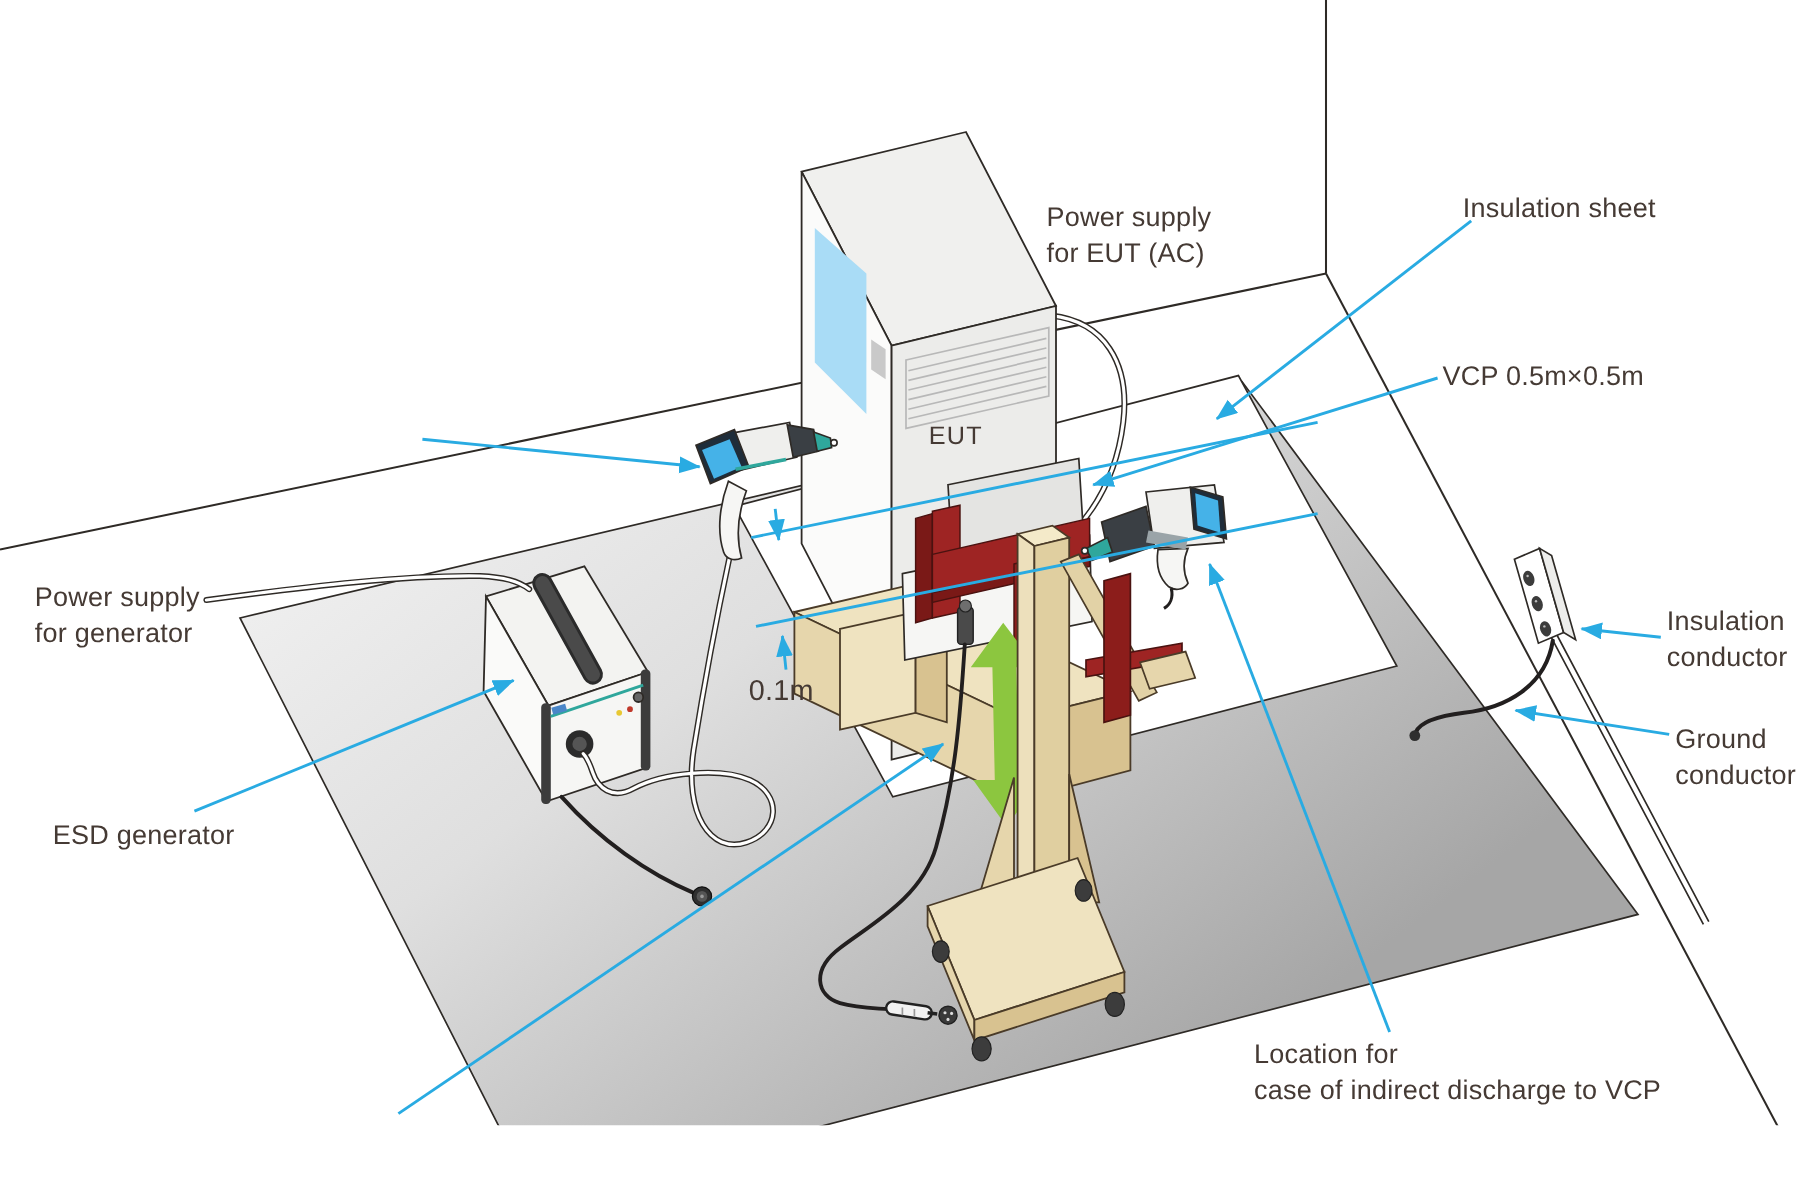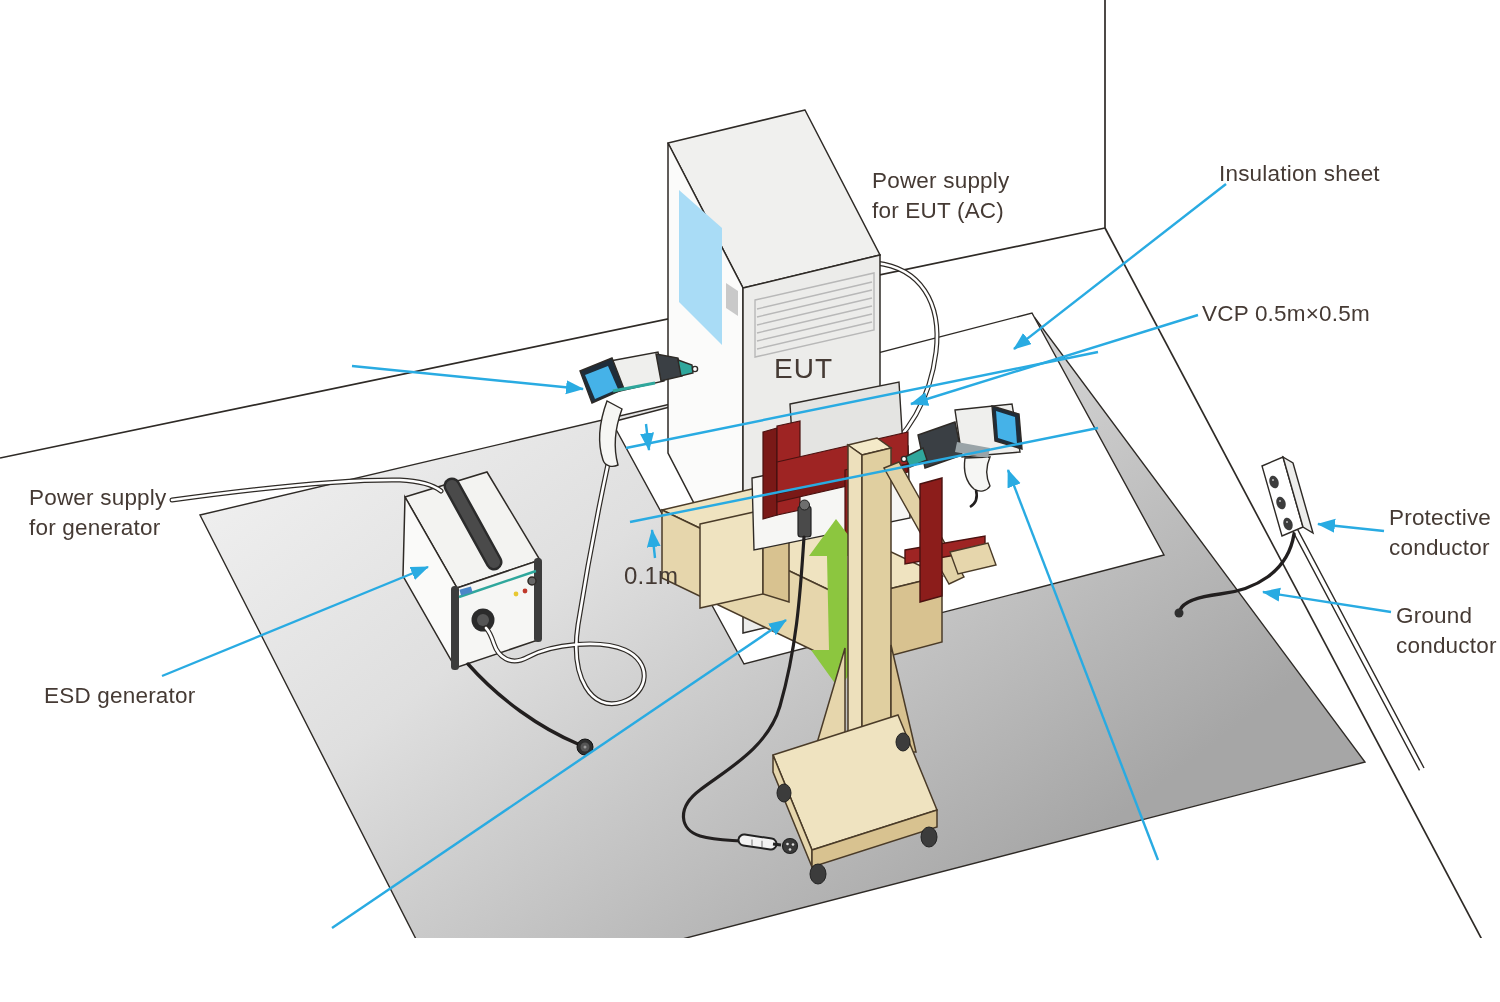--- a/index.html
+++ b/index.html
@@ -2,21 +2,21 @@
 <html><head>
 <meta charset="utf-8">
 <style>
   html,body{margin:0;padding:0;background:#ffffff;}
   .stage{position:relative;width:1500px;height:938px;background:#fff;overflow:hidden;
          font-family:"Liberation Sans","DejaVu Sans",sans-serif;}
   .stage svg{position:absolute;left:0;top:0;}
   .lbl{position:absolute;color:#453A34;font-size:22.5px;line-height:1.34;
        white-space:pre-line;letter-spacing:0.2px;}
   .lbl-dim{font-size:24px;}
-  .lbl-eut{font-size:28px;letter-spacing:1px;}
+  .lbl-eut{font-size:21px;letter-spacing:1px;}
 </style>
 </head>
 <body>
 
 <div class="stage">
 
 <svg width="1500" height="1002" viewBox="0 0 1500 1002">
   <defs>
     <linearGradient id="floorG" x1="0" y1="0" x2="0.85" y2="0.65">
       <stop offset="0" stop-color="#F7F7F7"></stop>
@@ -214,18 +214,20 @@
 
 <div class="lbl" style="left:872px;top:166px;">Power supply
 for EUT (AC)</div>
 <div class="lbl" style="left:1219px;top:159px;">Insulation sheet</div>
 <div class="lbl" style="left:1202px;top:299px;">VCP 0.5m×0.5m</div>
 <div class="lbl" style="left:29px;top:483px;">Power supply
 for generator</div>
 <div class="lbl" style="left:44px;top:681px;">ESD generator</div>
 <div class="lbl lbl-dim" style="left:624px;top:560px;">0.1m</div>
 <div class="lbl lbl-eut" style="left:774px;top:350px;">EUT</div>
-<div class="lbl" style="left:1389px;top:503px;">Protective
+<div class="lbl" style="left:1389px;top:503px;">Insulation
 conductor</div>
 <div class="lbl" style="left:1396px;top:601px;">Ground
 conductor</div>
+<div class="lbl" style="left:1045px;top:864px;">Location for
+case of indirect discharge to VCP</div>
 
 </div>
 
 </body></html>

